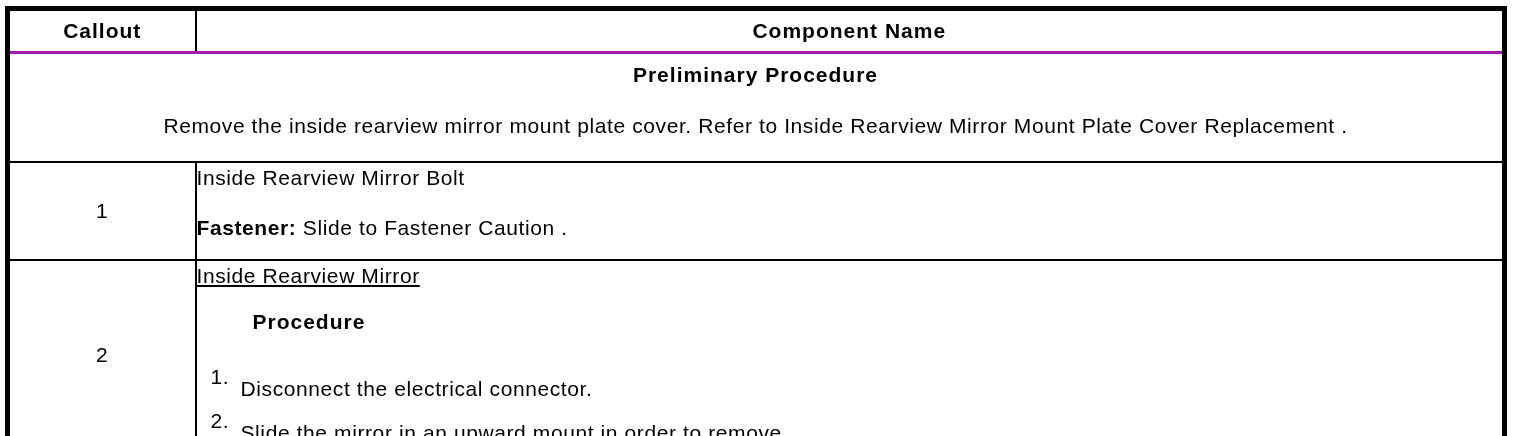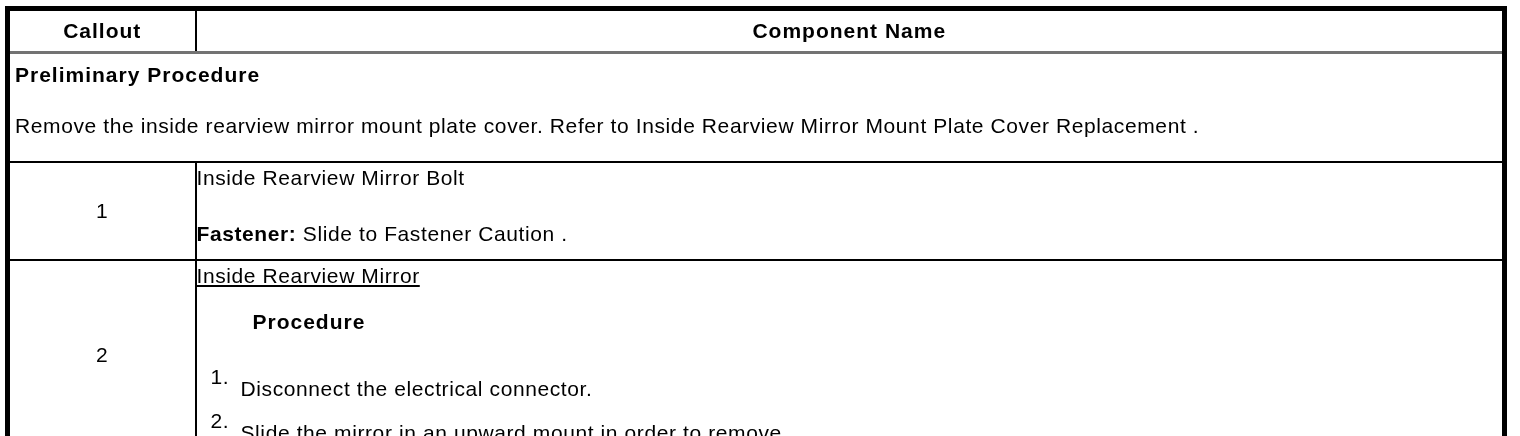--- a/index.html
+++ b/index.html
@@ -33,45 +33,46 @@
     padding: 0;
     line-height: 30px;
   }
   table.callout-table { border: 5px solid #000000; }
   tr.header-row th {
     height: 40px;
     font-weight: bold;
     text-align: center;
     vertical-align: middle;
     letter-spacing: 1px;
-    border-bottom: 3px solid #737373;
+    border-bottom: 3px solid #a21caf;
   }
   tr.prelim-row td {
     height: 97px;
     vertical-align: top;
     padding: 6px 6px 4px 5px;
+    text-align: center;
   }
   tr.prelim-row p { margin: 0; }
   tr.prelim-row p.prelim-title {
     font-weight: bold;
     letter-spacing: 1px;
     margin-bottom: 21px;
   }
   td.callout-cell {
     text-align: center;
     vertical-align: middle;
   }
   td.component-cell {
     vertical-align: top;
     padding: 3px 8px 3px 6px;
   }
   td.component-cell p { margin: 0; }
   tr.callout-row-1 td { height: 96px; }
   tr.callout-row-2 td { height: 178px; }
-  tr.callout-row-1 p.component-name { margin-bottom: 26px; }
+  tr.callout-row-1 p.component-name { margin-bottom: 20px; }
   .bold { font-weight: bold; }
   tr.callout-row-2 p.component-name { margin-bottom: 16px; text-decoration: underline; }
   p.procedure-heading {
     font-weight: bold;
     letter-spacing: 1px;
     padding-left: 56px;
     margin-bottom: 24px !important;
   }
   .steps { line-height: 32px; }
   .step {

